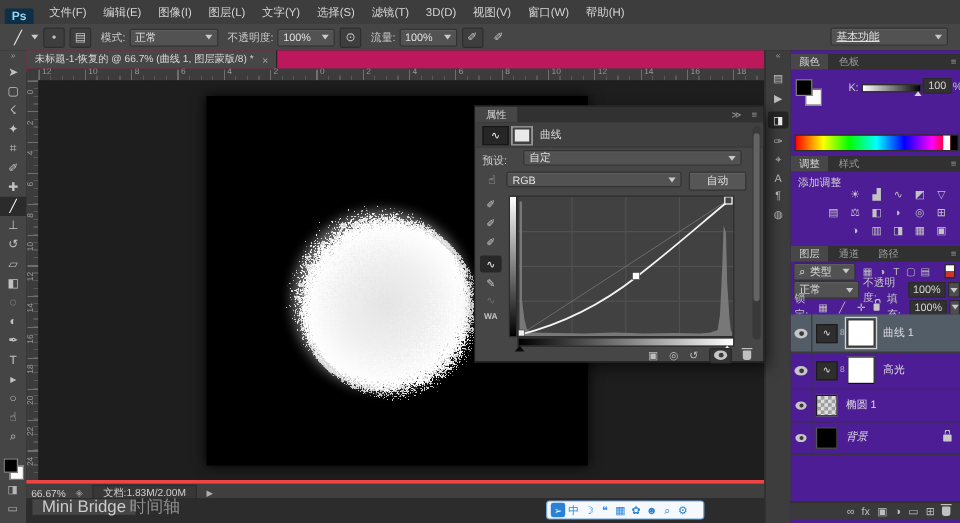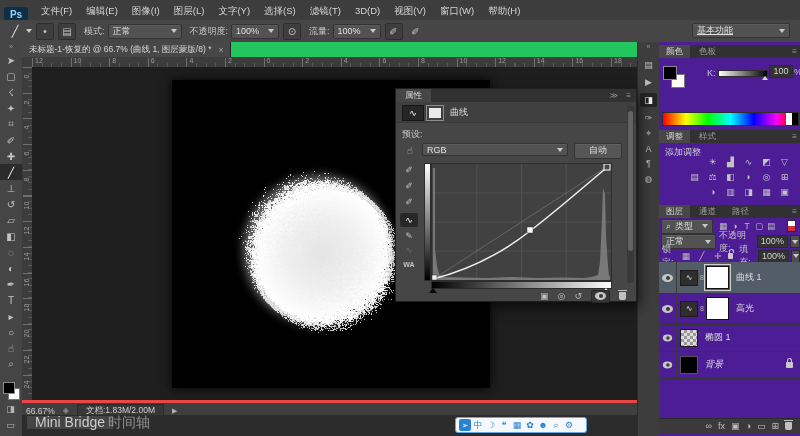--- a/index.html
+++ b/index.html
@@ -20,21 +20,21 @@
   
   #toolbox{position:absolute;left:0;top:42px;width:22px;bottom:0;background:#454545;border-right:1px solid #303030;}
   #tool-collapse{height:10px;text-align:center;color:#9a9a9a;font-size:7px;line-height:10px;}
   .tool{width:22px;height:16px;display:flex;align-items:center;justify-content:center;color:#c2c2c2;font-size:10px;}
   .tool.selected{background:#2b2b2b;color:#fff;}
   #tb-bg{position:absolute;left:8px;top:346px;width:10px;height:10px;background:#fdfdfd;border:1px solid #777;}
   #tb-fg{position:absolute;left:3px;top:340px;width:10px;height:10px;background:#000;border:1px solid #8a8a8a;}
   .tb-bottom{position:absolute;left:3px;width:15px;height:13px;color:#b5b5b5;font-size:9px;display:flex;align-items:center;justify-content:center;}
   
   #docarea{position:absolute;left:22px;top:42px;width:615px;bottom:0;background:#303030;}
-  #tabbar{position:absolute;left:0;top:0;width:100%;height:15px;background:#22c55e;border-bottom:3px solid #be185d;}
+  #tabbar{position:absolute;left:0;top:0;width:100%;height:15px;background:#be185d;border-bottom:3px solid #be185d;}
   .doctab{position:absolute;left:0;top:0;height:15px;background:#474747;display:flex;align-items:center;padding:0 7px;gap:7px;font-size:8.5px;color:#d8d8d8;border-right:1px solid #232323;}
   .closex{color:#a5a5a5;}
   #rulercorner{position:absolute;left:0;top:15px;width:10px;height:10px;background:#3c3c3c;border-right:1px solid #2a2a2a;border-bottom:1px solid #2a2a2a;}
   #hruler{position:absolute;left:10px;top:15px;right:0;height:10px;background:#3c3c3c;border-bottom:1px solid #2a2a2a;overflow:hidden;
     background-image:repeating-linear-gradient(to right,#6f6f6f 0 1px,transparent 1px 38.6px),repeating-linear-gradient(to right,#575757 0 1px,transparent 1px 9.65px);
     background-size:100% 9px,100% 4px;background-position:left bottom,left bottom;background-repeat:no-repeat;}
   .hlab{position:absolute;top:0;font-size:7px;color:#9b9b9b;}
   #vruler{position:absolute;left:0;top:25px;width:10px;height:333px;background:#3c3c3c;border-right:1px solid #2a2a2a;overflow:hidden;
     background-image:repeating-linear-gradient(to bottom,#6f6f6f 0 1px,transparent 1px 25.7px),repeating-linear-gradient(to bottom,#575757 0 1px,transparent 1px 6.4px);
     background-size:9px 100%,4px 100%;background-position:right top,right top;background-repeat:no-repeat;}
@@ -465,20 +465,24 @@
       <span id="pp-tab">属性</span>
       <span id="pp-collapse">≫</span>
       <span id="pp-menu">≡</span>
     </div>
     <div id="pp-type">
       <span id="pp-badge1">∿</span>
       <span id="pp-badge2"></span>
       <span id="pp-typelabel">曲线</span>
     </div>
     <span id="pp-presetlabel">预设:</span>
+    <span class="sel" id="pp-preset">
+        <span>自定</span>
+        <span class="arr"></span>
+      </span>
     <span id="pp-tat">☝</span>
     <span class="sel" id="pp-channel">
         <span>RGB</span>
         <span class="arr"></span>
       </span>
     <span id="pp-auto">自动</span>
     <div id="pp-ltools">
         <div class="pp-ltool" style="top: 74px;">✐</div>
         <div class="pp-ltool" style="top: 90px;">✐</div>
         <div class="pp-ltool" style="top: 106px;">✐</div>

